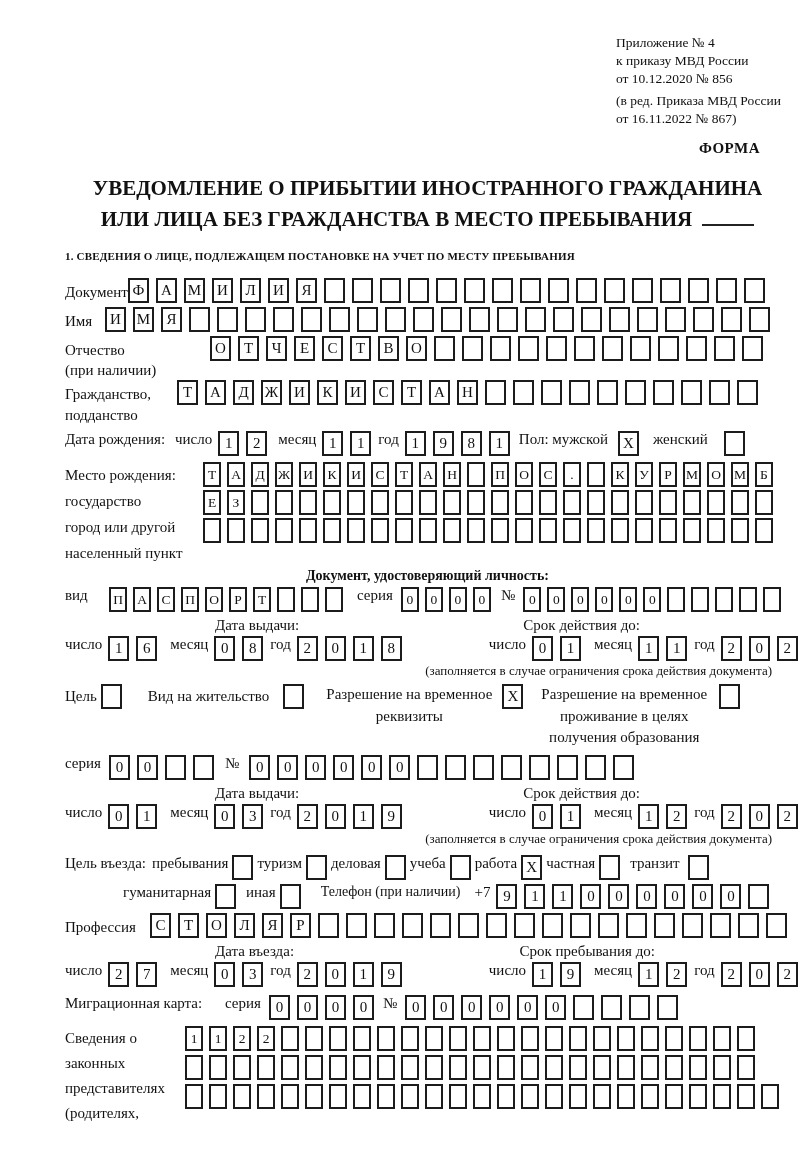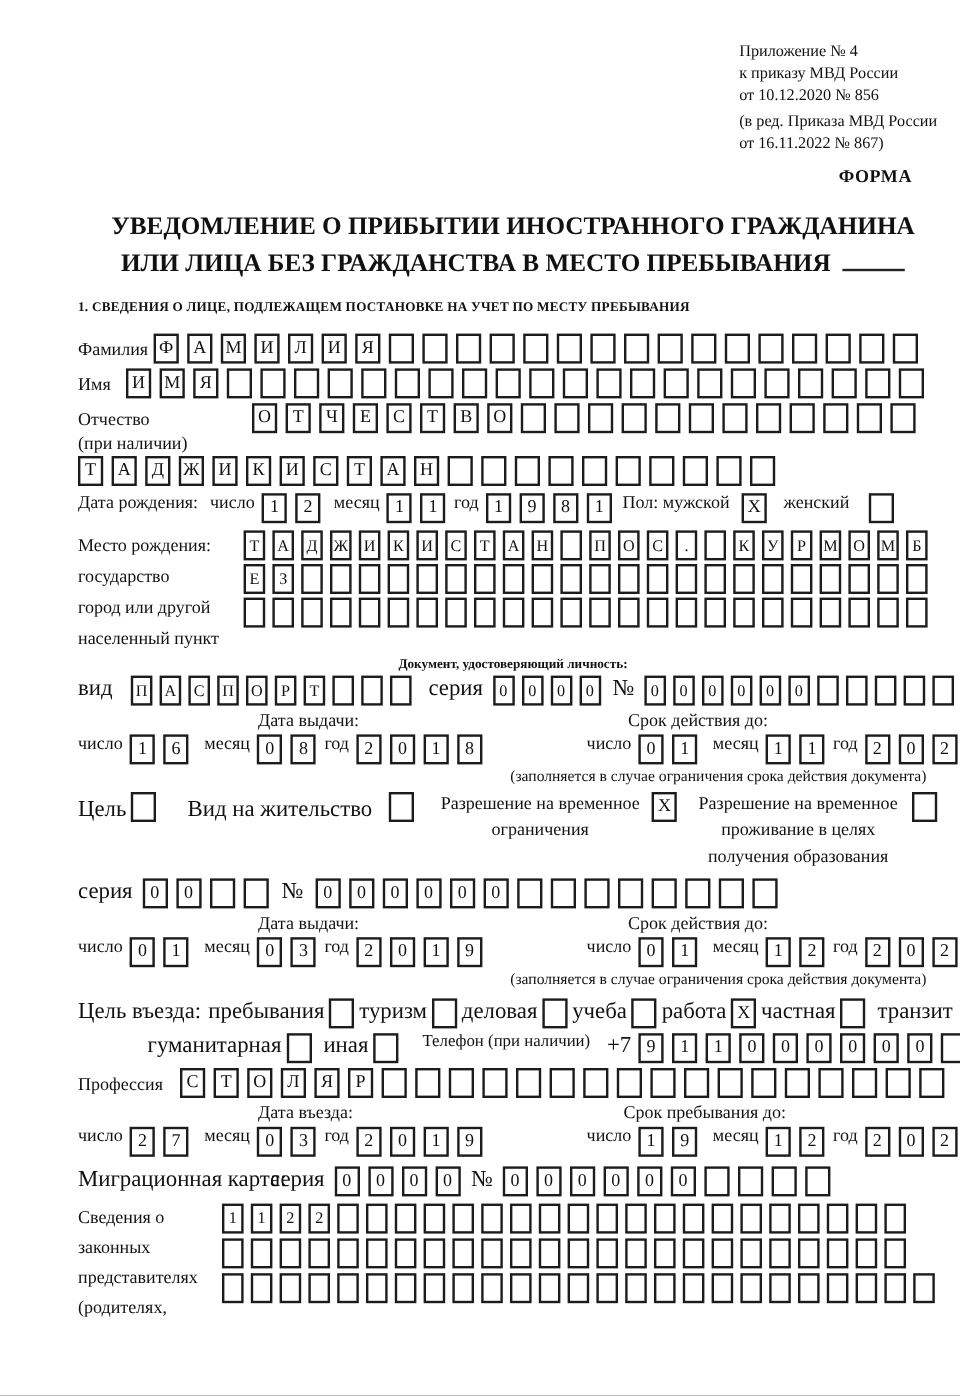--- a/index.html
+++ b/index.html
@@ -22,21 +22,21 @@
   .box{
     display:inline-flex;align-items:center;justify-content:center;
     box-sizing:border-box;border:2px solid #1c1c1c;background:#fff;
     height:25px;line-height:1;flex:none;
   }
   .r28 .box{width:21px;margin-right:7px;font-size:15px;}
   .r24 .box{width:18px;margin-right:6px;font-size:13.5px;}
   .cb{width:21px;height:25px;font-size:15px;margin:0 4px;}
 
   .inline{display:flex;align-items:flex-start;}
-  .lbl{font-size:19px;flex:none;white-space:nowrap;}
+  .lbl{font-size:15px;flex:none;white-space:nowrap;}
   .sm{font-size:14px;}
   .dl{font-size:15px;margin-right:6px;flex:none;}
   .dateheads{display:flex;font-size:15px;margin-top:5px;}
   .note{font-size:13px;text-align:right;padding-right:18px;margin-top:2px;}
   .center{text-align:center;}
   .bold{font-weight:bold;}
   .multiline{line-height:1.45;font-size:15px;text-align:center;}
 </style>
 </head>
 <body>
@@ -54,21 +54,21 @@
   <div class="forma">ФОРМА</div>
 
   <div class="title">
     <div>УВЕДОМЛЕНИЕ О ПРИБЫТИИ ИНОСТРАННОГО ГРАЖДАНИНА</div>
     <div><span>ИЛИ ЛИЦА БЕЗ ГРАЖДАНСТВА В МЕСТО ПРЕБЫВАНИЯ</span><span class="tblank"></span></div>
   </div>
 
   <div class="sechead">1. СВЕДЕНИЯ О ЛИЦЕ, ПОДЛЕЖАЩЕМ ПОСТАНОВКЕ НА УЧЕТ ПО МЕСТУ ПРЕБЫВАНИЯ</div>
 
   <div class="frow" style="margin-top:16px">
-    <span class="flabel" style="width:63px">Фамилия</span>
+    <span class="flabel" style="width:63px">Документ</span>
     <span class="boxes r28">
         <span class="box">Ф</span>
         <span class="box">А</span>
         <span class="box">М</span>
         <span class="box">И</span>
         <span class="box">Л</span>
         <span class="box">И</span>
         <span class="box">Я</span>
         <span class="box"></span>
         <span class="box"></span>
@@ -142,20 +142,24 @@
         <span class="box"></span>
         <span class="box"></span>
         <span class="box"></span>
         <span class="box"></span>
         <span class="box"></span>
         <span class="box"></span>
       </span>
   </div>
 
   <div class="frow" style="margin-top:0">
+    <span class="flabel" style="width:112px">
+      <span style="display:block">Гражданство,</span>
+      <span style="display:block">подданство</span>
+    </span>
     <span class="boxes r28">
         <span class="box">Т</span>
         <span class="box">А</span>
         <span class="box">Д</span>
         <span class="box">Ж</span>
         <span class="box">И</span>
         <span class="box">К</span>
         <span class="box">И</span>
         <span class="box">С</span>
         <span class="box">Т</span>
@@ -281,21 +285,21 @@
           <span class="box"></span>
           <span class="box"></span>
           <span class="box"></span>
           <span class="box"></span>
           <span class="box"></span>
           <span class="box"></span>
         </span>
     </span>
   </div>
 
-  <div class="center bold" style="font-size:11px;margin-top:2px">Документ, удостоверяющий личность:</div>
+  <div class="center bold" style="font-size:14px;margin-top:2px">Документ, удостоверяющий личность:</div>
 
   <div class="inline" style="margin-top:3px">
     <span class="lbl" style="width:44px">вид</span>
     <span class="boxes r24">
         <span class="box">П</span>
         <span class="box">А</span>
         <span class="box">С</span>
         <span class="box">П</span>
         <span class="box">О</span>
         <span class="box">Р</span>
@@ -369,21 +373,21 @@
   <div class="note">(заполняется в случае ограничения срока действия документа)</div>
 
 
   <div class="frow" style="margin-top:5px">
     <span class="lbl" style="padding-top:4px">Цель</span>
     <span class="box cb"></span>
     <span class="lbl" style="margin-left:22px;padding-top:4px">Вид на жительство</span>
     <span class="box cb" style="margin-left:14px"></span>
     <span class="multiline" style="margin-left:18px">
       <span style="display:block">Разрешение на временное</span>
-      <span style="display:block">ограничения</span>
+      <span style="display:block">реквизиты</span>
     </span>
     <span class="box cb" style="margin-left:10px">X</span>
     <span class="multiline" style="margin-left:14px">
       <span style="display:block">Разрешение на временное</span>
       <span style="display:block">проживание в целях</span>
       <span style="display:block">получения образования</span>
     </span>
     <span class="box cb" style="margin-left:12px"></span>
   </div>
 

